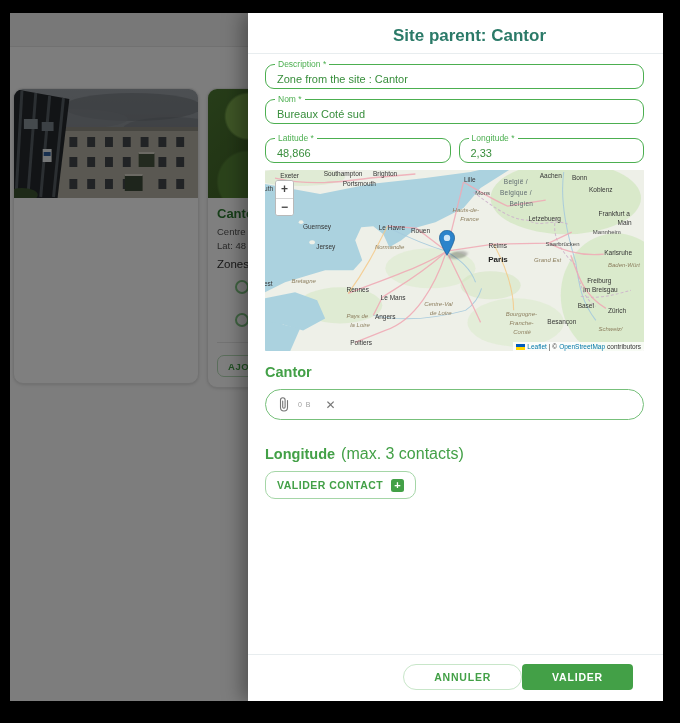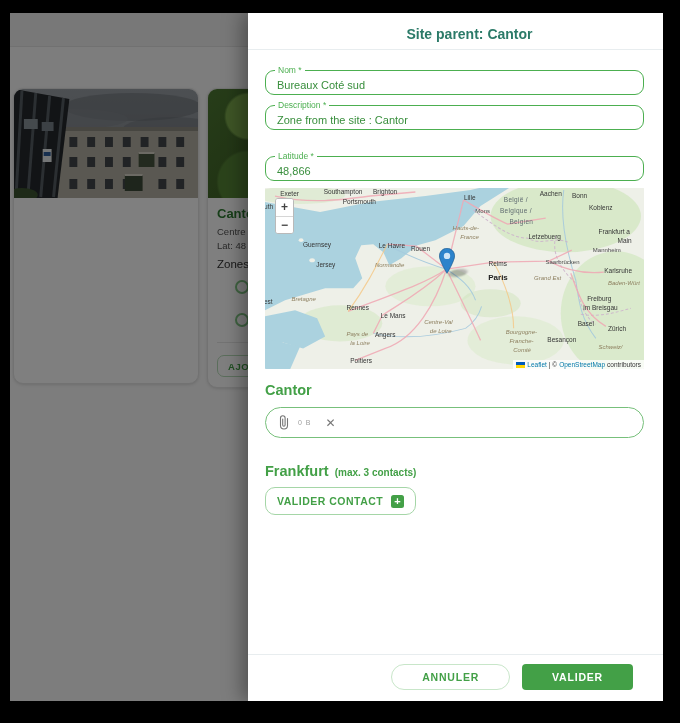--- a/index.html
+++ b/index.html
@@ -29,30 +29,30 @@
   .c2-zones { font-size:11.5px; color:#333; margin-top:7px; margin-bottom:10px; }
   .radio { width:14px; height:14px; border-radius:50%; border:2px solid #81c784; background:#fdfdfd; margin:0 0 19px 18px; }
   .c2-divider { position:absolute; left:9px; right:0; top:253px; height:1px; background:#e6e6e6; }
   .c2-btn { position:absolute; left:9px; top:266px; height:22px; padding:0 10px; border:1px solid #b7dcb9; border-radius:7px; background:#fff; color:#43a047; font-size:9.5px; font-weight:bold; letter-spacing:.6px; display:inline-flex; align-items:center; white-space:nowrap; font-family:"Liberation Sans", sans-serif; }
 
   
   .overlay { position:absolute; inset:0; background:rgba(0,0,0,0.5); }
 
   
   .modal { position:absolute; left:238px; top:0; width:415px; height:688px; background:#fff; box-shadow:-6px 0 18px rgba(0,0,0,.35); display:flex; flex-direction:column; }
-  .m-title { padding:13px 0 7px; text-align:center; font-size:14px; font-weight:bold; color:#2b7a68;margin-left:28px; }
+  .m-title { padding:13px 0 7px; text-align:center; font-size:17px; font-weight:bold; color:#2b7a68;margin-left:28px; }
   .m-divider { height:1px; background:#e8edef; }
   .m-content { padding:10px 19px 0 17px; flex:1 1 auto; overflow:hidden; }
 
   .field { position:relative; border:1px solid #4caf50; border-radius:9px; height:25px; background:#fff; }
   .field + .field { margin-top:10px; }
   .flabel { position:absolute; top:-6px; left:9px; font-size:8.5px; color:#4caf50; background:#fff; padding:0 3px; line-height:11px; white-space:nowrap; }
   .field input { border:0; outline:0; width:100%; height:100%; padding:4px 11px 0; font-family:"Liberation Sans", sans-serif; font-size:11px; color:#388e3c; background:transparent; border-radius:9px; }
   .latlon { display:flex; gap:8px; margin-top:10px; }
-  .latlon .field { flex:1; margin-top:16px; }
+  .latlon .field { flex:1; margin-top:4px; }
 
   
   .map { position:relative; margin-top:7px; height:181px; background:#eef0e8; overflow:hidden; border-radius:1px; }
   .map svg.base { position:absolute; inset:0; }
   .ml { position:absolute; white-space:nowrap; transform:translateY(-50%); }
   .ml.city    { font-size:6.5px; color:#353535; }
   .ml.town    { font-size:6px;   color:#4a4a4a; }
   .ml.capital { font-size:8px; font-weight:bold; color:#1d1d1d; }
   .ml.region  { font-size:6px; font-style:italic; color:#8d7f5f; }
   .ml.country { font-size:6.5px; color:#5f6b70; letter-spacing:.3px; }
@@ -65,27 +65,27 @@
   .ua-flag { display:inline-block; width:9px; height:6px; background:linear-gradient(#005bbb 50%, #ffd500 50%); }
   .attrib a { color:#0078a8; text-decoration:none; }
 
   
   .sec-h { margin-top:13px; font-size:14.5px; font-weight:bold; color:#43a047; }
   .attach { margin-top:9px; height:31px; border:1px solid #77c07b; border-radius:16px; display:flex; align-items:center; padding:0 10px 0 12px; gap:8px; }
   .attach .fname { font-size:11px; color:#4caf50; flex:1 1 auto; }
   .attach .fsize { font-size:7px; color:#9e9e9e; letter-spacing:1px; }
   .attach .fclose { font-size:12px; color:#757575; margin-left:6px; cursor:pointer; line-height:12px; }
   .contacts-h { margin-top:25px; display:flex; align-items:baseline; gap:6px; }
-  .contacts-note { font-size:10px; color:#43a047; font-weight:bold; }
+  .contacts-note { font-size:16px; color:#43a047; font-weight:normal; }
   .new-contact { margin-top:8px; display:inline-flex; align-items:center; gap:8px; height:28px; padding:0 11px; background:#fff; border:1px solid #a5d6a7; border-radius:10px; color:#43a047; font-size:10.5px; font-weight:bold; letter-spacing:.5px; font-family:"Liberation Sans", sans-serif; }
   .plusbox { width:13px; height:13px; background:#43a047; border-radius:2.5px; color:#fff; font-size:11px; font-weight:bold; line-height:13px; text-align:center; }
 
   
   .m-footer { flex:0 0 auto; }
-  .f-buttons { display:flex; justify-content:flex-end; gap:12px; padding:9px 30px 11px 0; }
+  .f-buttons { display:flex; justify-content:flex-end; padding:9px 30px 11px 0; }
   .btn { height:26px; border-radius:4px; font-family:"Liberation Sans", sans-serif; font-size:10.5px; font-weight:bold; letter-spacing:.8px; padding:0 30px; display:inline-flex; align-items:center; justify-content:center; }
   .btn-cancel { background:#fff; border:1px solid #c8e6c9; color:#43a047; border-radius:13px; }
   .btn-submit { background:#43a047; border:0; color:#fff; }
 </style>
 </head>
 <body>
 
 <div class="window">
 
   <div class="page">
@@ -166,34 +166,38 @@
 
     <div class="overlay"></div>
   </div>
 
   <div class="modal">
     <div class="m-title">Site parent: Cantor</div>
     <div class="m-divider"></div>
 
     <div class="m-content">
 
+      <div class="field">
+        <span class="flabel">Description *</span>
+        <input type="text" value="Zone from the site : Cantor" style="">
+      </div>
+
       <div class="field" style="margin-top:10px;">
         <span class="flabel">Nom *</span>
         <input type="text" value="Bureaux Coté sud" style="">
-      </div>
-
-      <div class="field">
-        <span class="flabel">Description *</span>
-        <input type="text" value="Zone from the site : Cantor" style="">
       </div>
 
       <div class="latlon">
         <div class="field">
           <span class="flabel">Latitude *</span>
           <input type="text" value="48,866" style="">
+        </div>
+        <div class="field">
+          <span class="flabel">Longitude *</span>
+          <input type="text" value="2,33" style="">
         </div>
       </div>
 
       
       <div class="map">
         <svg class="base" viewBox="0 0 378 181" preserveAspectRatio="none">
           <rect width="378" height="181" fill="#eef0e8"></rect>
 
           <ellipse cx="300" cy="28" rx="75" ry="36" fill="#d5e8c4" opacity=".85"></ellipse>
           <ellipse cx="350" cy="125" rx="55" ry="62" fill="#d5e8c4" opacity=".8"></ellipse>
@@ -318,21 +322,21 @@
       <div class="attach">
         <svg width="12" height="15" viewBox="0 0 12 15">
           <path d="M9.5,3.5 L9.5,10.5 A3.5,3.5 0 0 1 2.5,10.5 L2.5,3 A2.3,2.3 0 0 1 7.1,3 L7.1,10 A1.2,1.2 0 0 1 4.7,10 L4.7,4" fill="none" stroke="#757575" stroke-width="1.1" stroke-linecap="round"></path>
         </svg>
         <span class="fsize">0 B</span>
         <span class="fclose">✕</span>
       </div>
 
       
       <div class="sec-h contacts-h">
-        <span>Frankfurt</span>
+        <span>Longitude</span>
         <span class="contacts-note">(max. 3 contacts)</span>
       </div>
       <button class="new-contact">
         <span>VALIDER CONTACT</span>
         <span class="plusbox">+</span>
       </button>
     </div>
 
     <div class="m-footer">
       <div class="m-divider"></div>

